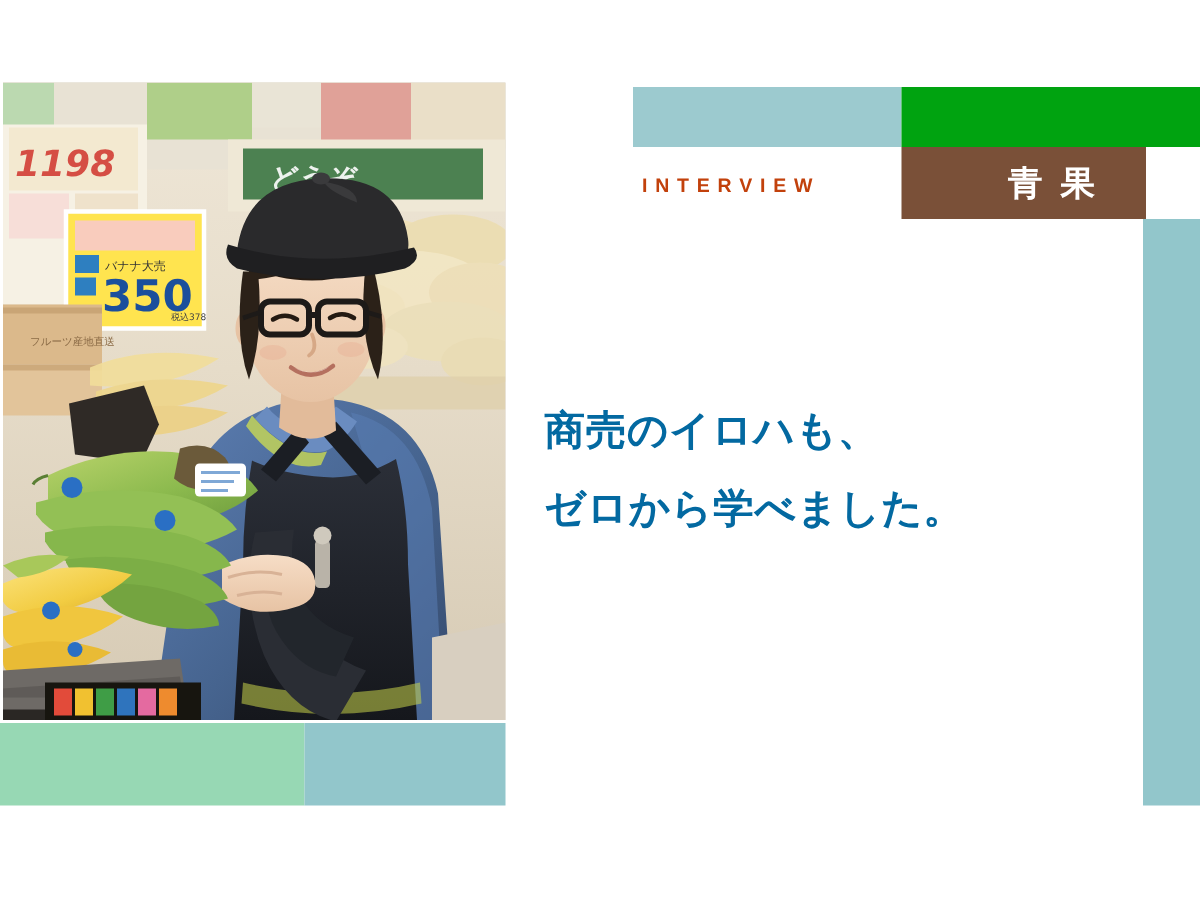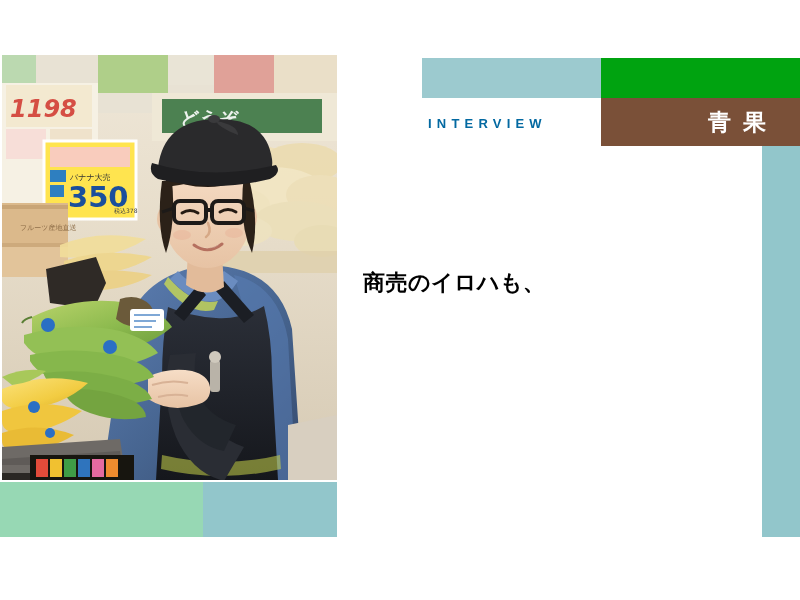--- a/index.html
+++ b/index.html
@@ -24,57 +24,57 @@
   #top-teal-bar   { left: 422px; top: 58px;  width: 179px; height: 40px;  background: #9ccacf; }
   #top-green-bar  { left: 601px; top: 58px;  width: 199px; height: 40px;  background: #00a310; }
   #right-teal-strip { left: 762px; top: 146px; width: 38px; height: 391px; background: #92c6cb; }
   #bottom-mint-block { left: 0px;   top: 482px; width: 203px; height: 55px; background: #97d8b4; }
   #bottom-teal-block { left: 203px; top: 482px; width: 134px; height: 55px; background: #92c6cb; }
 
   
   #category-badge {
     position: absolute;
     left: 601px; top: 98px;
-    width: 199px; height: 48px;
+    width: 163px; height: 48px;
     background: #7a5038;
     display: flex;
     align-items: center;
     justify-content: flex-end;
     box-sizing: border-box;
     padding-right: 22px;
   }
   #category-badge-label {
     color: #ffffff;
     font-size: 23px;
     font-weight: bold;
     letter-spacing: 12px;
     text-indent: 12px;
     line-height: 1;
   }
 
   
   #interview-label {
     position: absolute;
     left: 428px; top: 117px;
-    color: #0369a1;
+    color: #c2410c;
     font-size: 13px;
     font-weight: bold;
     letter-spacing: 5.2px;
     line-height: 1;
   }
 
   
   #headline {
     position: absolute;
     left: 363px; top: 262px;
     width: 420px;
   }
   #headline .hl-line {
-    color: #000000;
-    font-size: 22px;
+    color: #0369a1;
+    font-size: 27px;
     font-weight: bold;
     line-height: 1.92;
     letter-spacing: 0.5px;
     white-space: nowrap;
   }
 
   
   #photo {
     position: absolute;
     left: 2px; top: 55px;
@@ -292,15 +292,16 @@
   <div id="bottom-teal-block" class="block"></div>
 
   <div id="category-badge">
     <span id="category-badge-label">青果</span>
   </div>
 
   <div id="interview-label">INTERVIEW</div>
 
   <div id="headline">
     <div class="hl-line">商売のイロハも、</div>
+    <div class="hl-line">ゼロから学べました。</div>
   </div>
 
 </div>
 
 </body></html>

